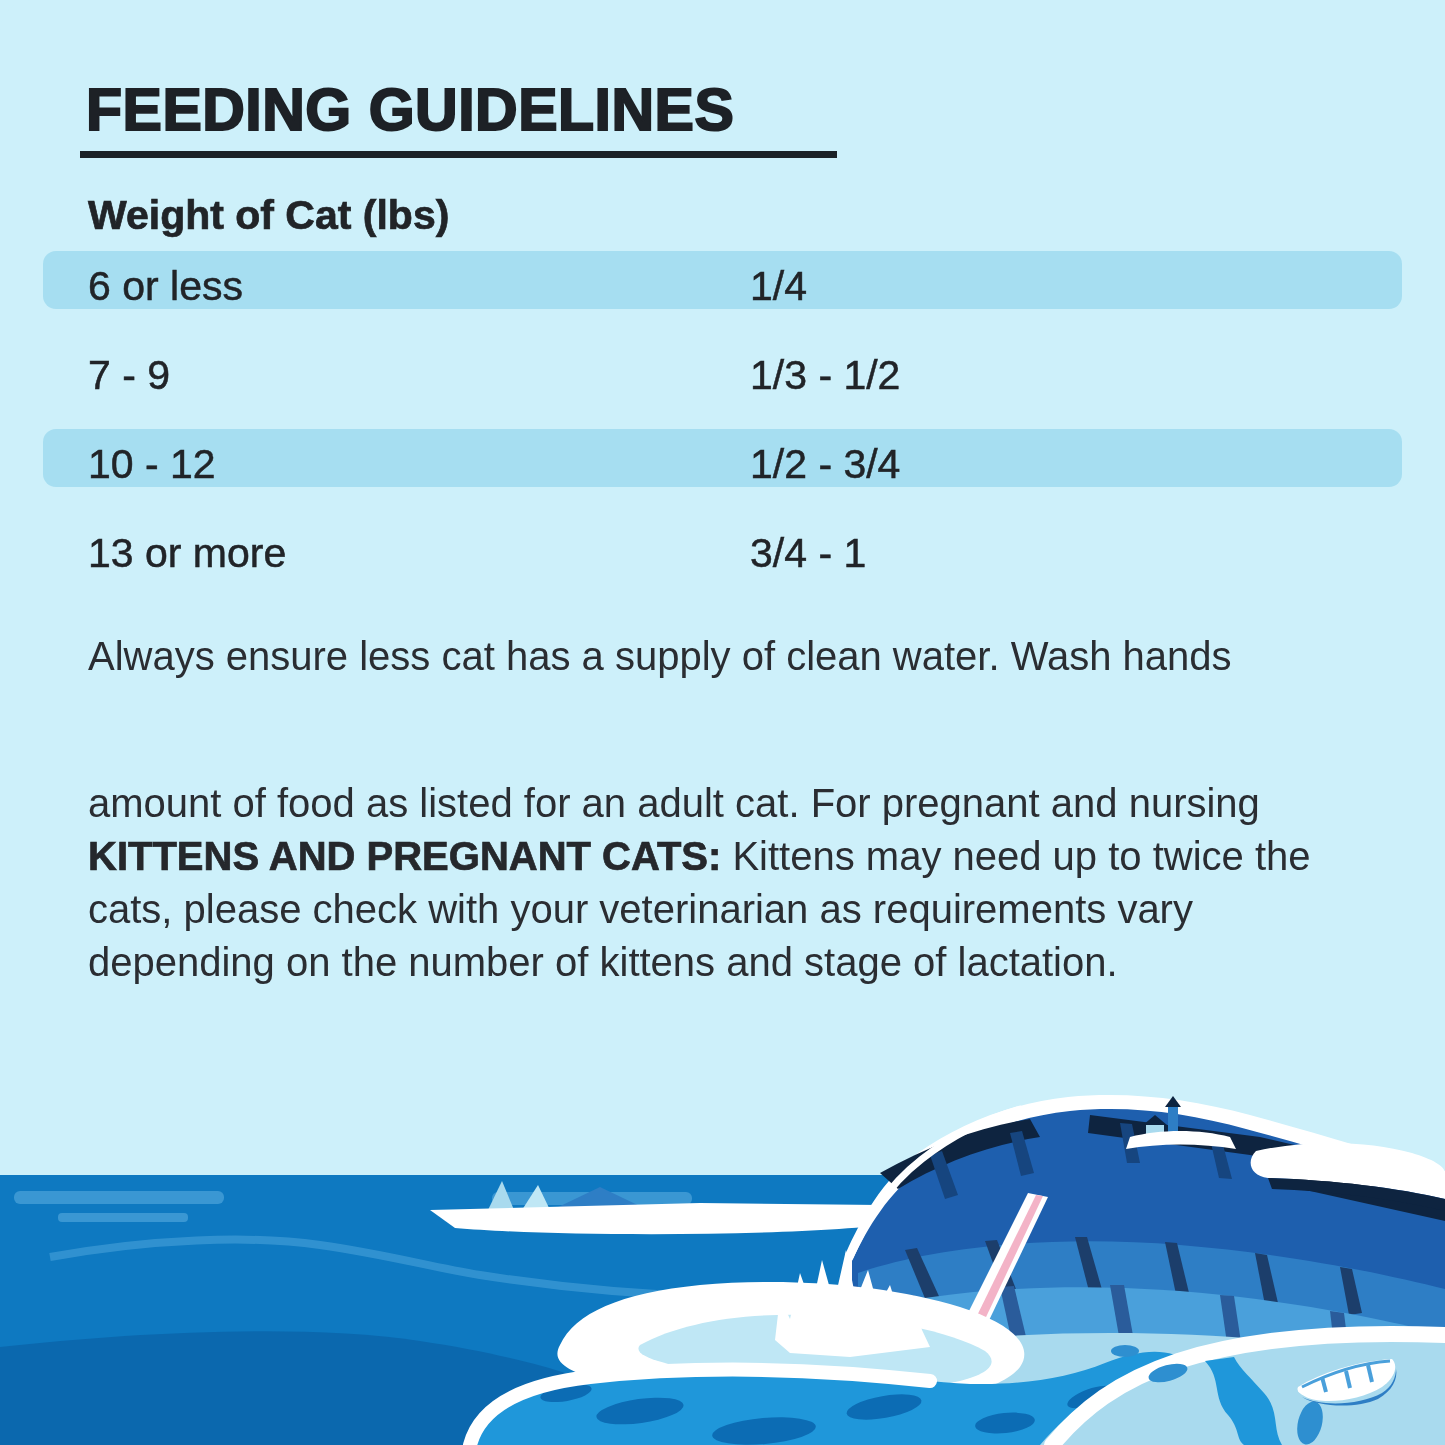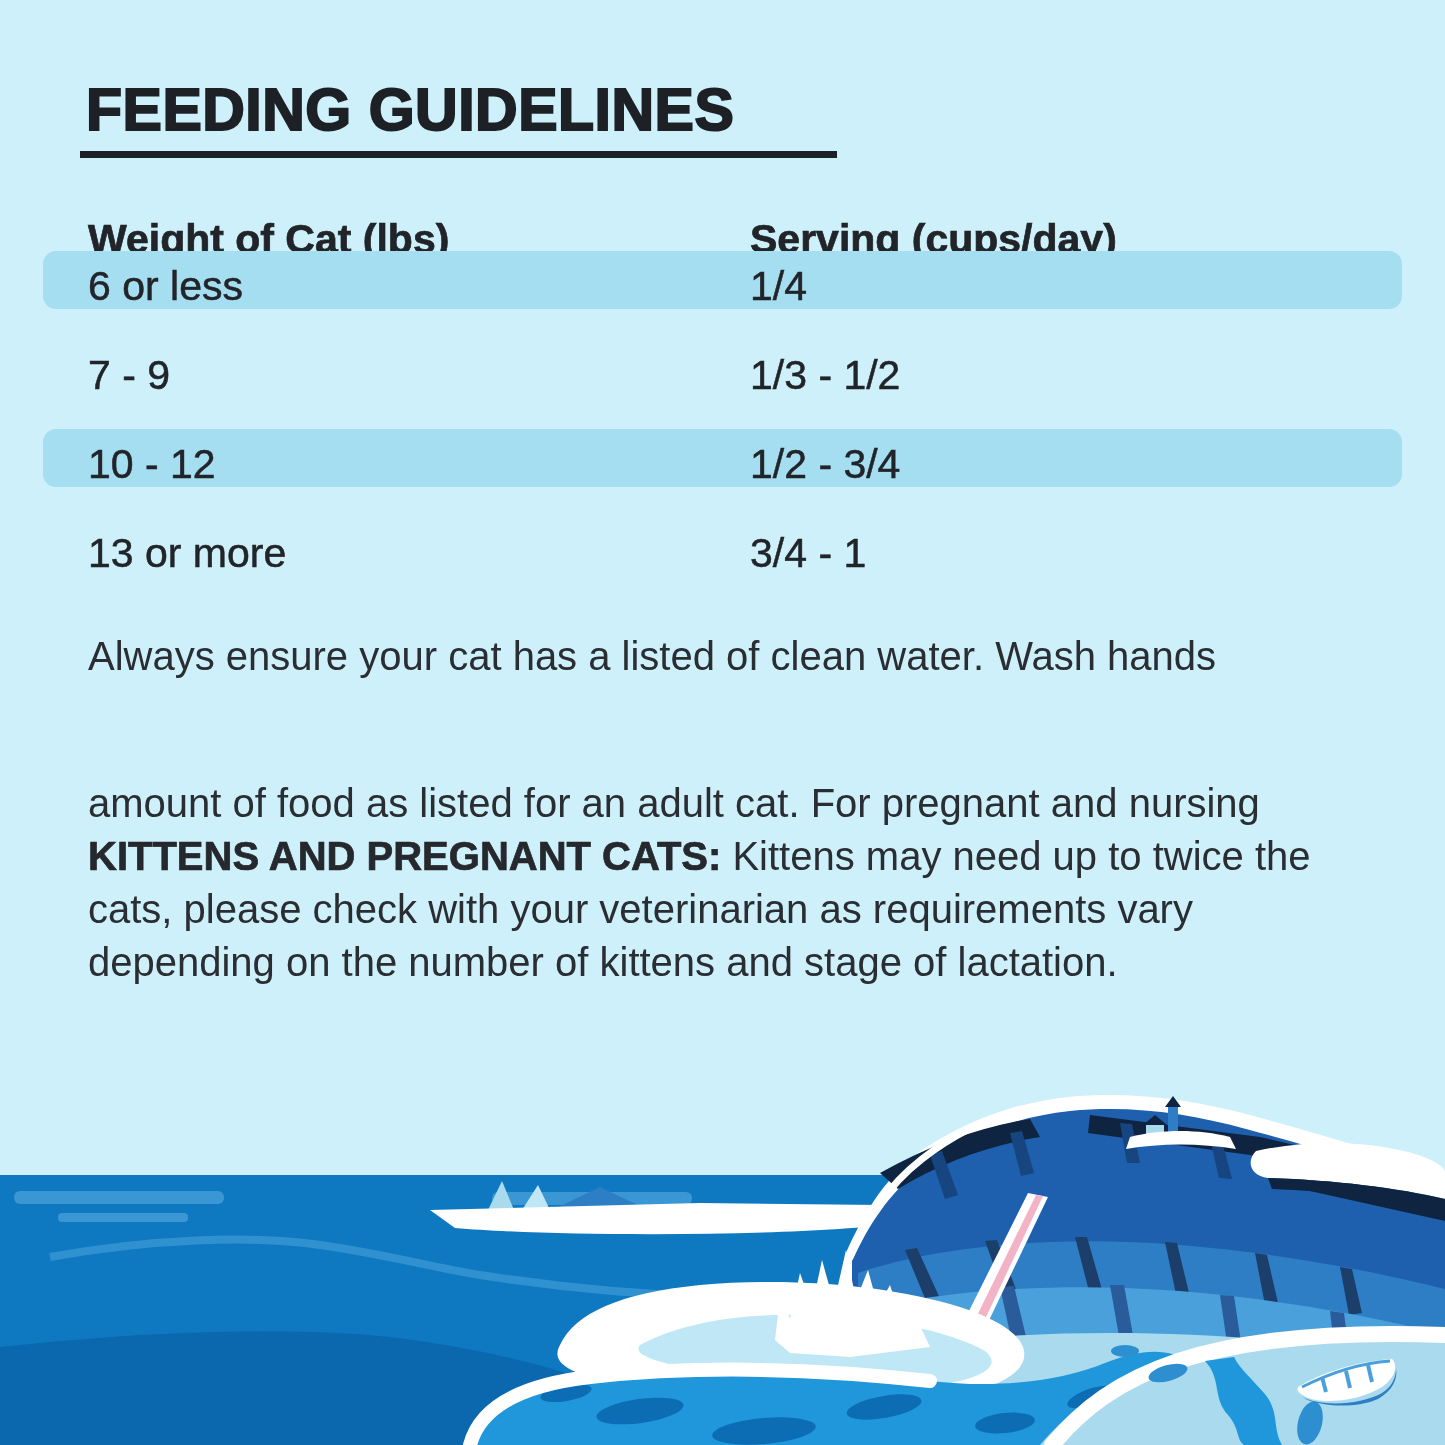--- a/index.html
+++ b/index.html
@@ -7,21 +7,21 @@
        font-family:"Liberation Sans", sans-serif;background:#cdf0fa;}
   .page{position:absolute;inset:0;background:#cdf0fa;border-radius:32px;}
 
   .title{position:absolute;left:86px;top:76px;font-size:59px;font-weight:bold;
          letter-spacing:.5px;color:#1d2126;-webkit-text-stroke:2px #1d2126;white-space:nowrap;}
   .rule{position:absolute;left:80px;top:151px;width:757px;height:7px;background:#1b2126;}
 
   .thead{position:absolute;top:192px;height:46px;line-height:46px;font-size:41px;
          font-weight:bold;color:#212428;-webkit-text-stroke:.7px #212428;white-space:nowrap;}
   .col1{left:88px;} .col2{left:750px;}
-  .thead.col1,.thead.col2{position:absolute;margin-top:24px;}
+  .thead.col1,.thead.col2{position:absolute;}
 
   .row{position:absolute;left:43px;width:1359px;height:58px;border-radius:13px;}
   .row.band{background:#a6def1;}
   .cell{position:absolute;top:0;height:70px;line-height:70px;font-size:41px;
         color:#212428;-webkit-text-stroke:.5px #212428;white-space:nowrap;}
   .cell.c1{left:45px;}   
   .cell.c2{left:707px;}  
 
   .para{position:absolute;left:88px;color:#2a2d32;font-size:40px;line-height:53px;white-space:nowrap;}
   .para .ln{height:53px;}
@@ -31,41 +31,40 @@
 </style>
 </head>
 <body>
 
 <div class="page">
 
   <div class="title">FEEDING GUIDELINES</div>
   <div class="rule"></div>
 
   <div class="thead col1">Weight of Cat (lbs)</div>
-  <div class="thead col2">Serving (cups/day)</div>
 
   <div class="row band" style="top:251px;">
     <span class="cell c1">6 or less</span>
     <span class="cell c2">1/4</span>
   </div>
   <div class="row" style="top:340px;">
     <span class="cell c1">7 - 9</span>
     <span class="cell c2">1/3 - 1/2</span>
   </div>
   <div class="row band" style="top:429px;">
     <span class="cell c1">10 - 12</span>
     <span class="cell c2">1/2 - 3/4</span>
   </div>
   <div class="row" style="top:518px;">
     <span class="cell c1">13 or more</span>
     <span class="cell c2">3/4 - 1</span>
   </div>
 
   <div class="para" style="top:630px;">
-    <div class="ln">Always ensure your cat has a listed of clean water. Wash hands</div>
+    <div class="ln">Always ensure less cat has a supply of clean water. Wash hands</div>
   </div>
 
   <div class="para" style="top:776px;line-height:54px;">
     <div class="ln">amount of food as listed for an adult cat. For pregnant and nursing</div>
     <div class="ln"><span class="blabel">KITTENS AND PREGNANT CATS:</span><span> Kittens may need up to twice the</span></div>
     <div class="ln">cats, please check with your veterinarian as requirements vary</div>
     <div class="ln">depending on the number of kittens and stage of lactation.</div>
   </div>
 
   <svg class="scene" viewBox="0 0 1445 400" aria-hidden="true">

